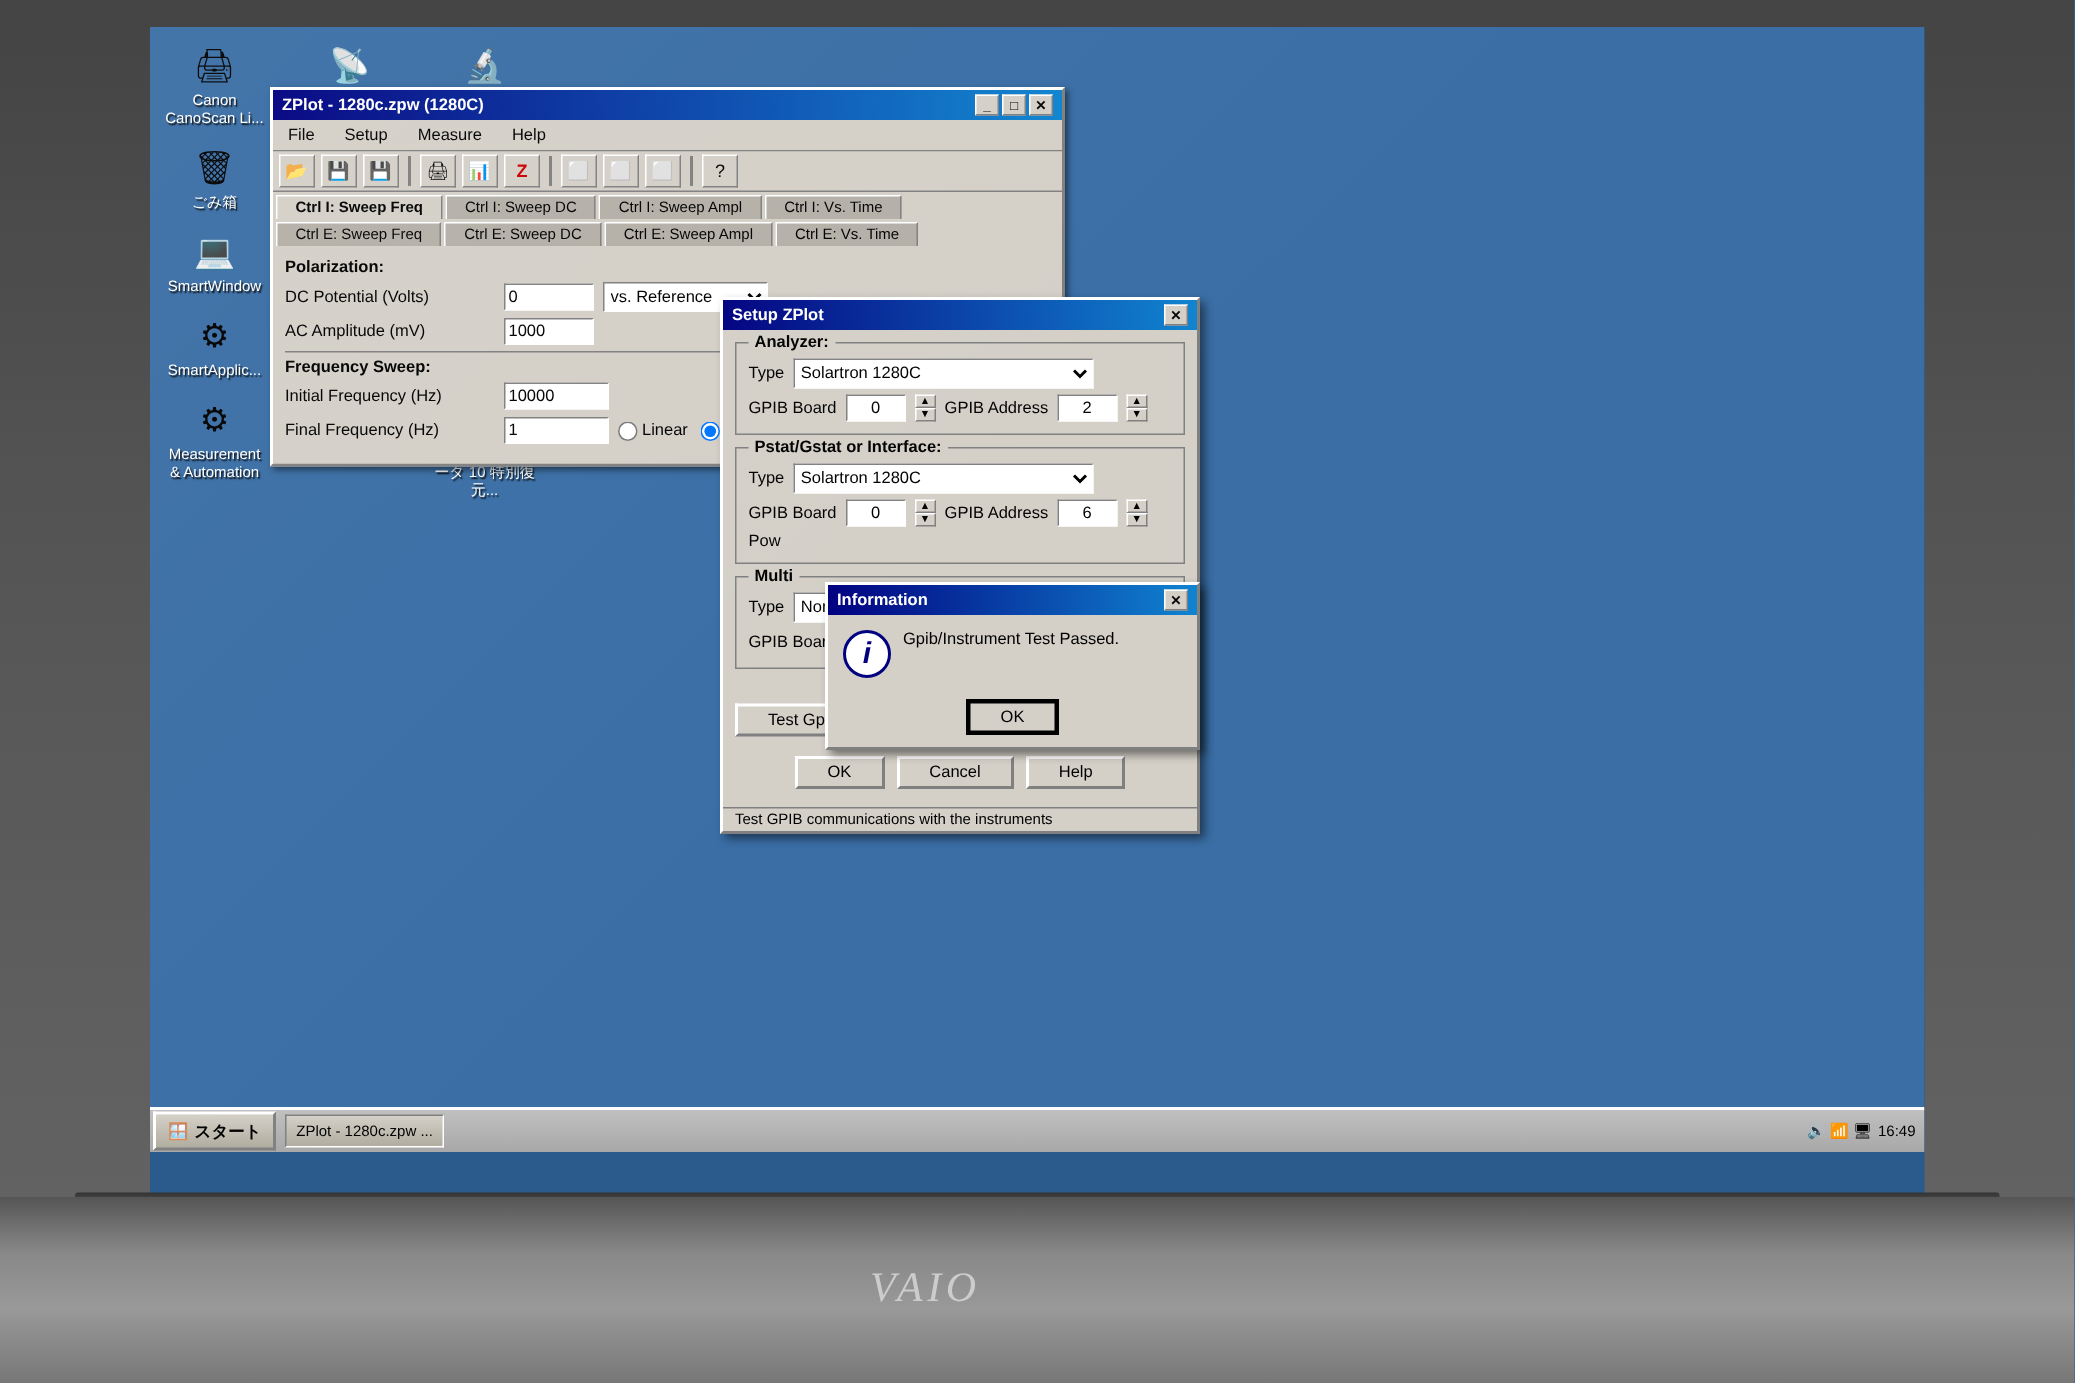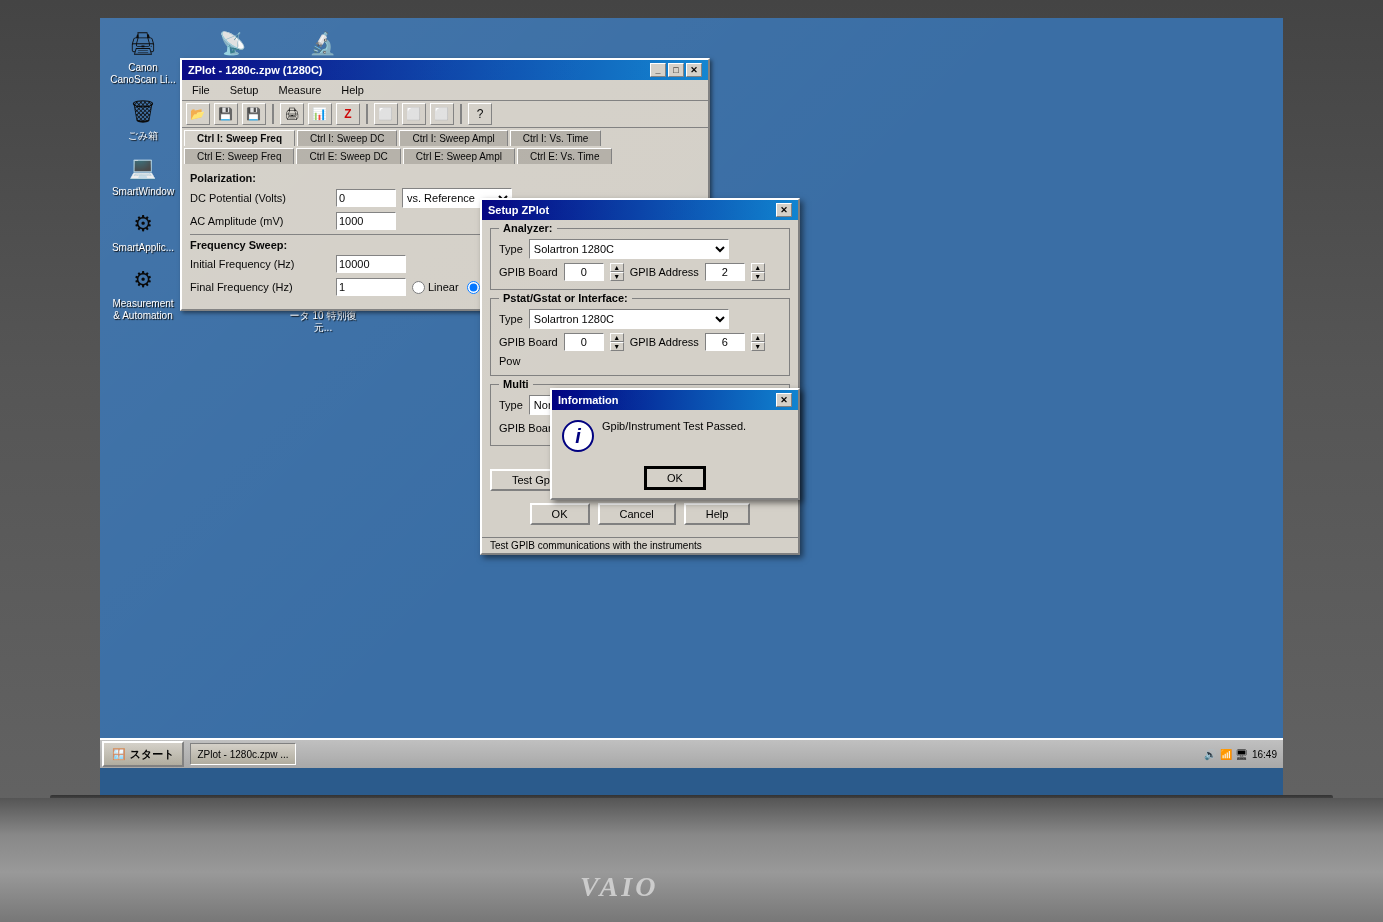--- a/index.html
+++ b/index.html
@@ -824,16 +824,16 @@
         </div>
       </div>
 
       <div class="screen-glare"></div>
     </div>
   </div>
 
   <div class="laptop-hinge"></div>
 
   <div class="laptop-bottom">
-    <div class="vaio-logo" style="position:absolute; top:45px; left:580px; color:#ccc; font-size:28px; font-style:italic; font-weight:bold; letter-spacing:3px; font-family:serif;margin-top:28px;">VAIO</div>
+    <div class="vaio-logo" style="position:absolute; top:45px; left:580px; color:#ccc; font-size:28px; font-style:italic; font-weight:normal; letter-spacing:3px; font-family:serif;">VAIO</div>
   </div>
 
 </div>
 
 </body></html>

